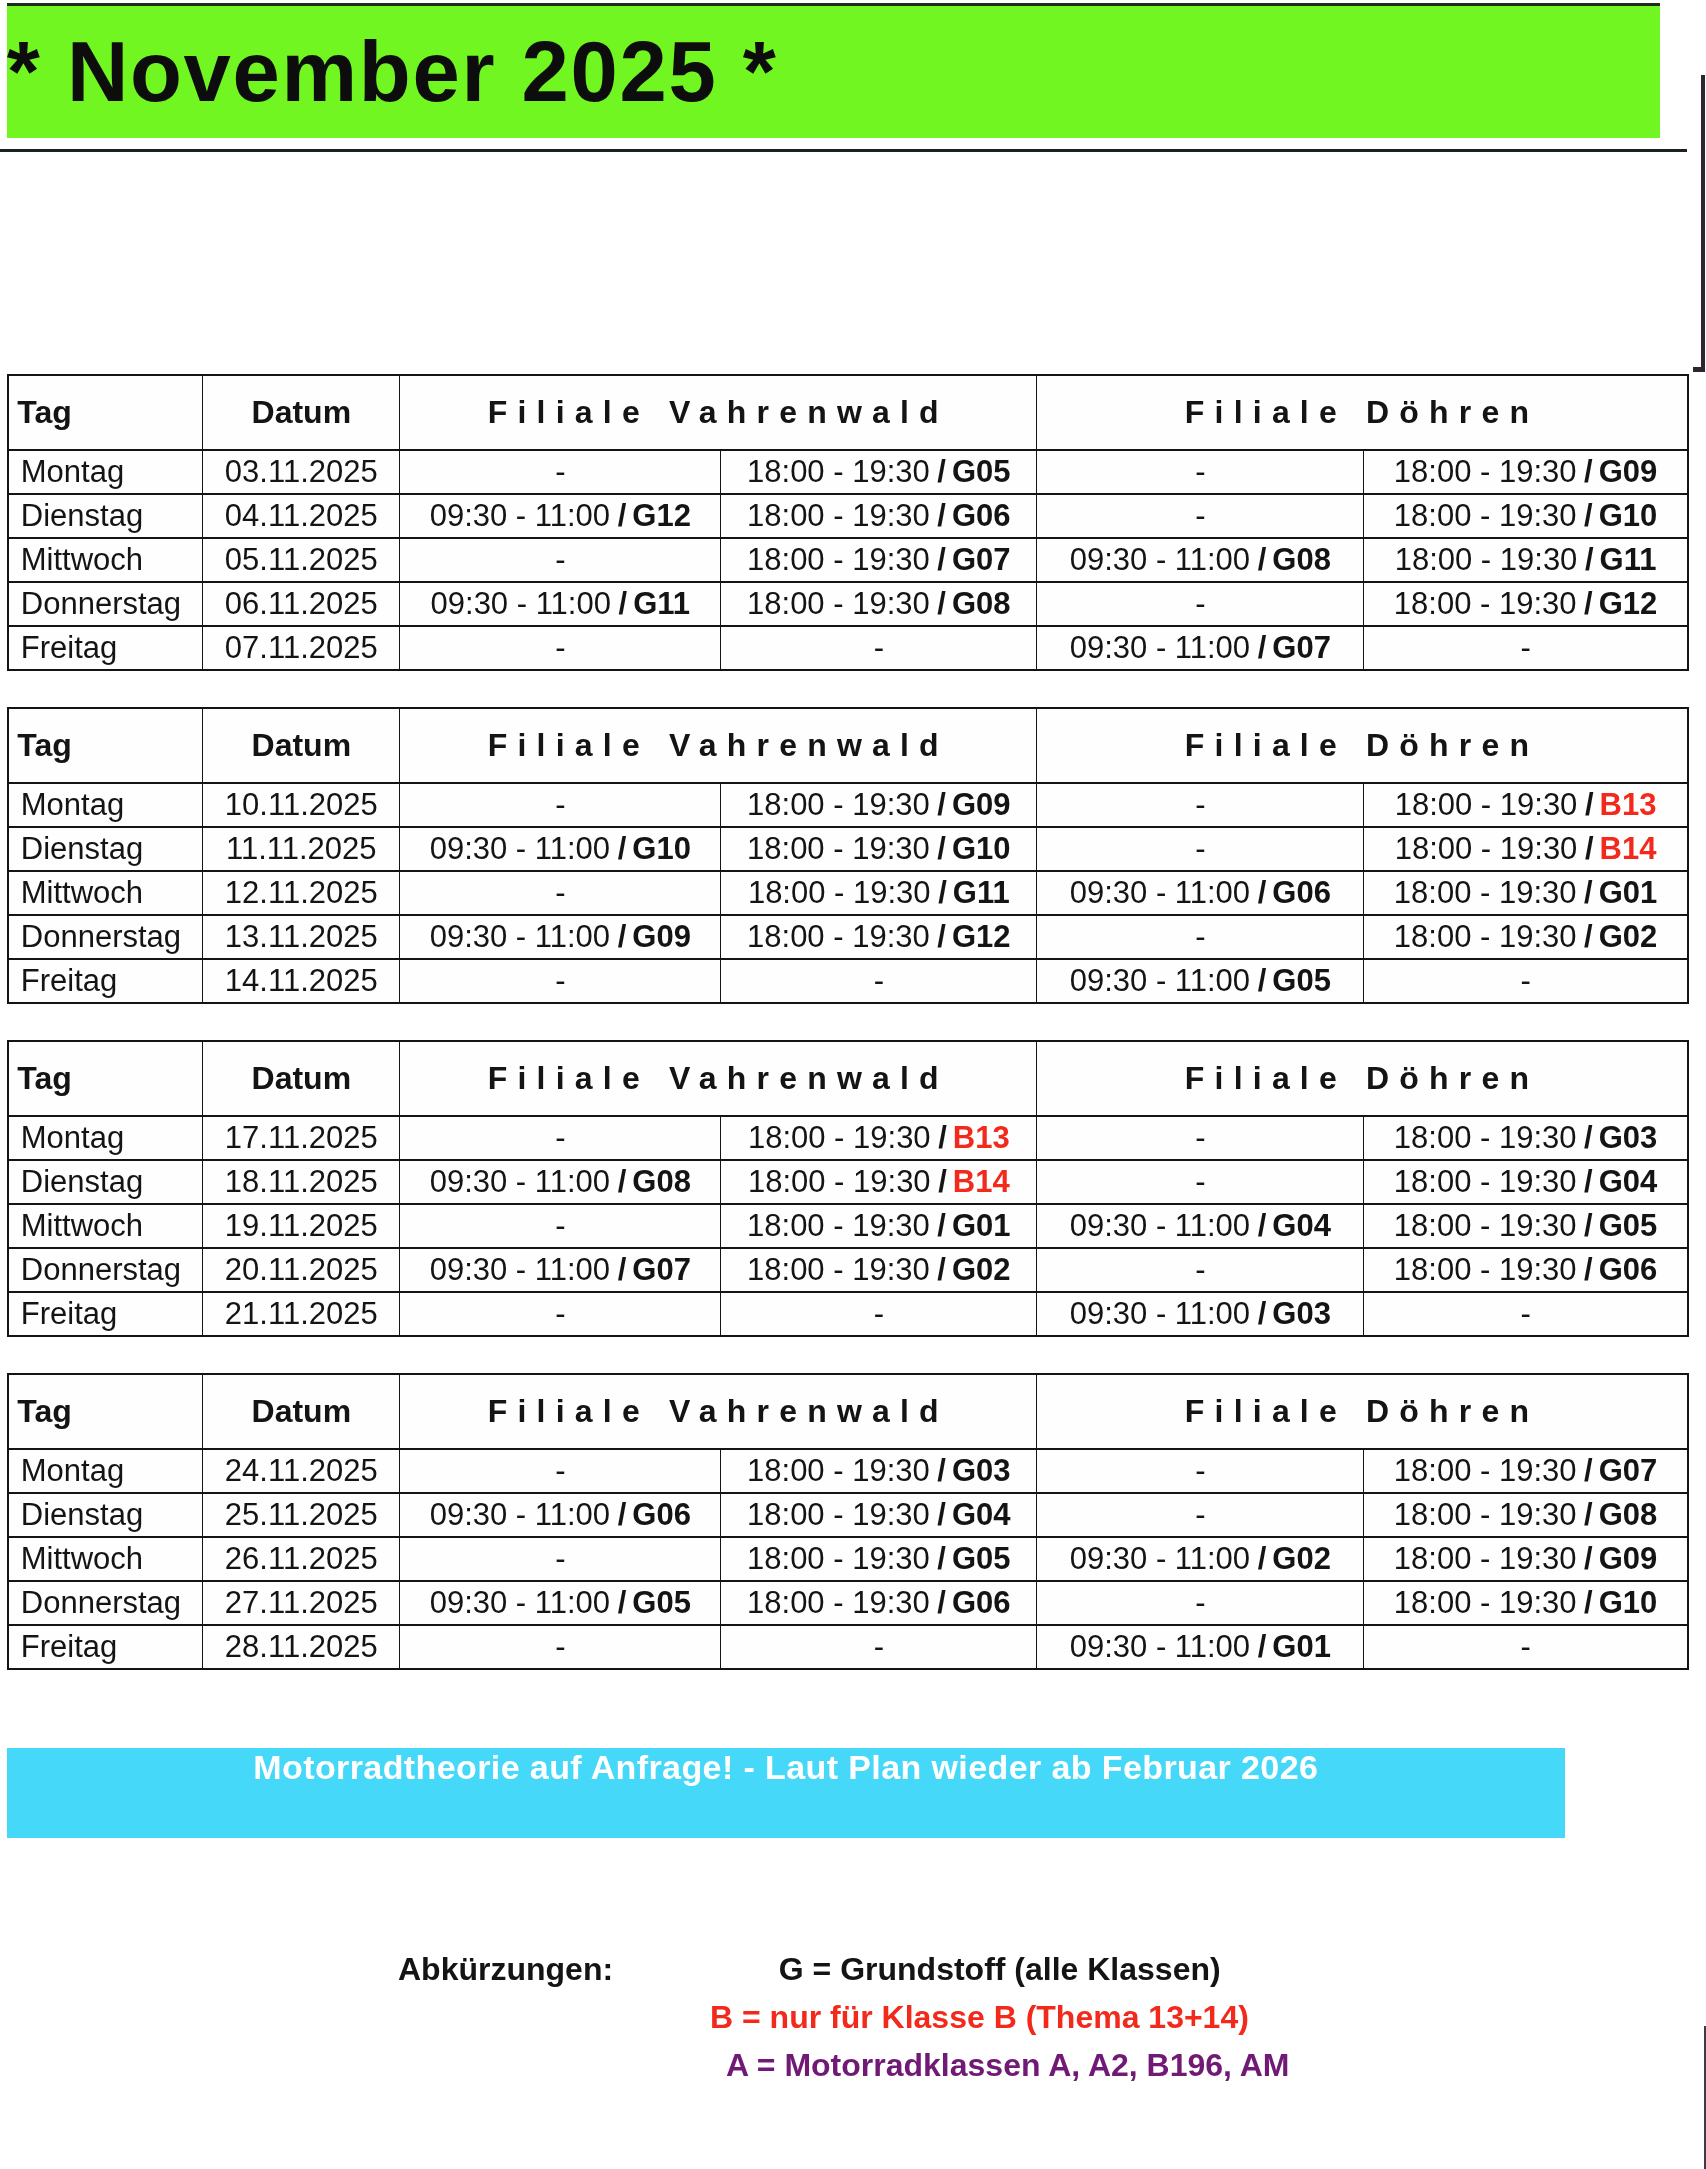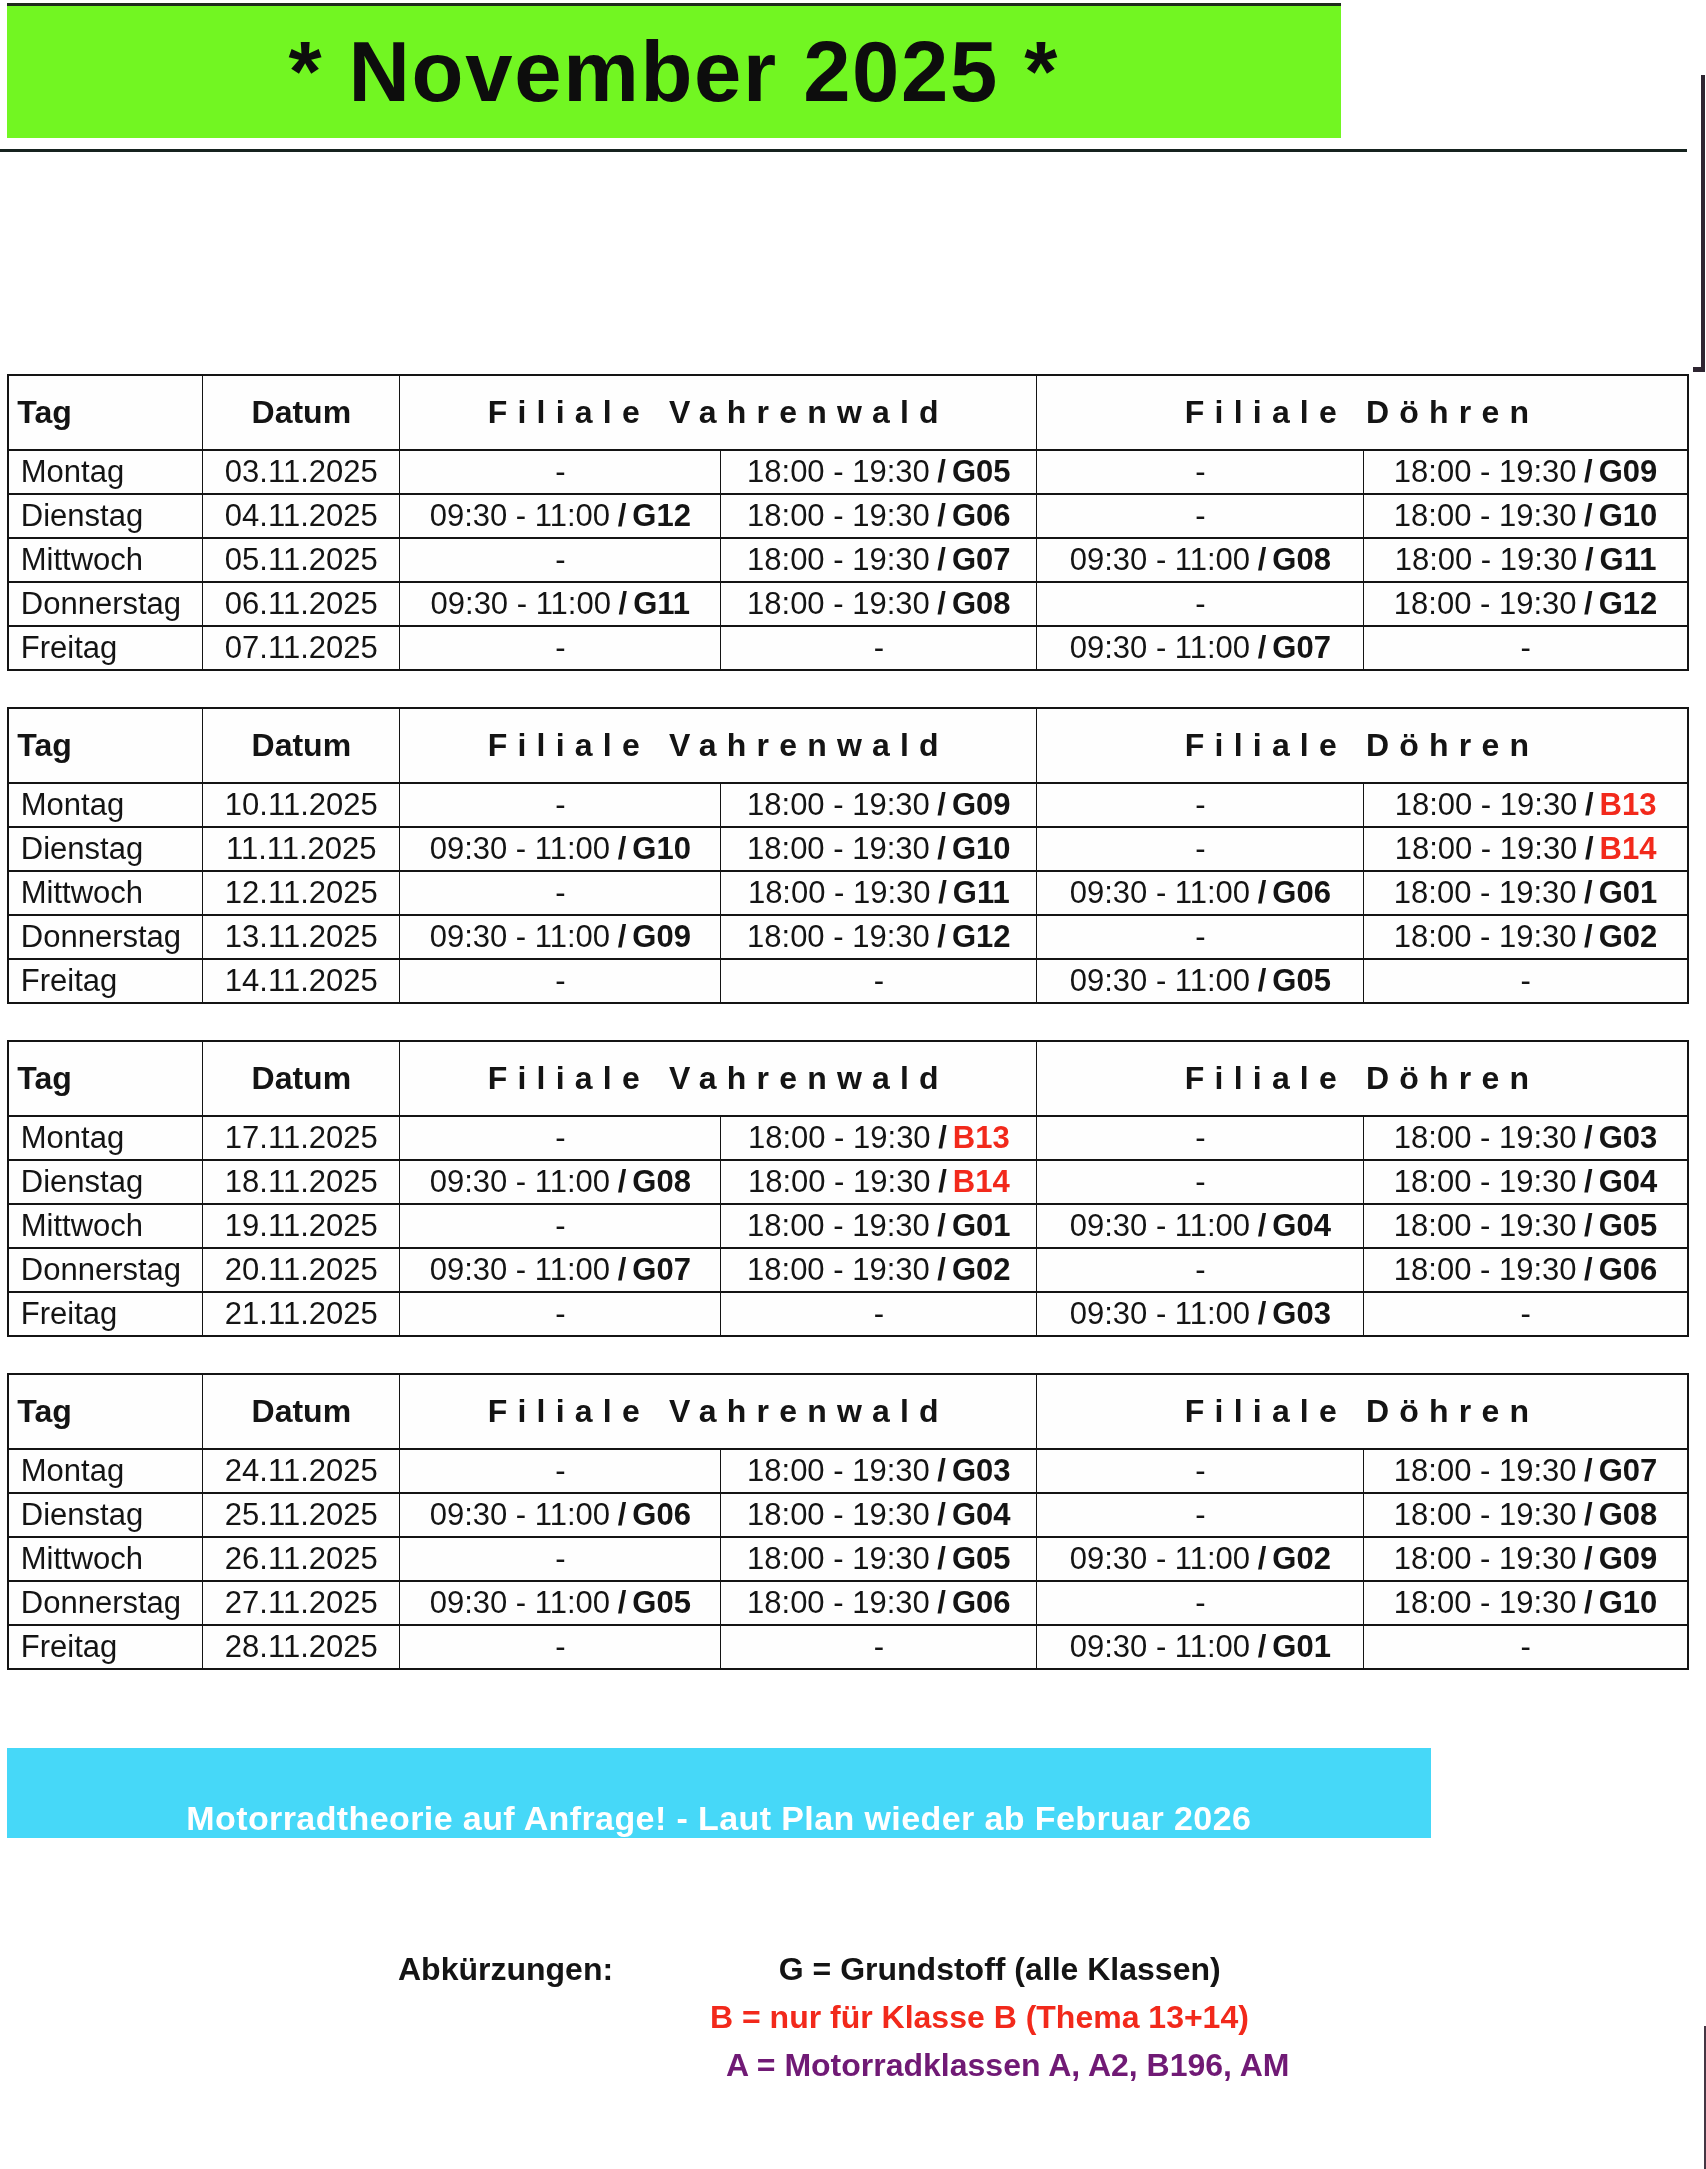--- a/index.html
+++ b/index.html
@@ -9,24 +9,24 @@
     position: relative;
     background: #ffffff;
     font-family: "Liberation Sans", sans-serif;
     color: var(--ink, #141414);
     overflow: hidden;
   }
 
   
   .title-banner {
     position: absolute; left: 6.8px; top: 2.5px;
-    width: 1334px; height: 135px;
+    width: 1653px; height: 135px;
     background: var(--green, #72f622);
     border-top: 3.4px solid #1f2b1c;
-    display: flex; align-items: center; justify-content: center;
+    display: flex; align-items: center; justify-content: flex-start;
   }
   .title-banner h1 {
     margin: 0;
     font-size: 85px; font-weight: bold;
     letter-spacing: 1.7px;
     color: #0d0d0d;
   }
   .title-divider {
     position: absolute; left: 0; top: 149px;
     width: 1687px; height: 3.4px;
@@ -68,23 +68,23 @@
   .schedule-table .code.red { color: var(--red, #f2291b); }
 
   #week-table-1 { top: 374px; }
   #week-table-2 { top: 707px; }
   #week-table-3 { top: 1040px; }
   #week-table-4 { top: 1373px; }
 
   
   .notice-banner {
     position: absolute; left: 6.8px; top: 1748px;
-    width: 1424px; height: 90px;
+    width: 1558px; height: 90px;
     background: var(--cyan, #46d8f8);
-    display: flex; align-items: flex-end; justify-content: center;
+    display: flex; align-items: flex-start; justify-content: center;
   }
   .notice-banner span {
     color: #ffffff;
     font-size: 34px; font-weight: bold;
     letter-spacing: 0.4px;
   }
 
   
   .legend-label {
     position: absolute; left: 398px; top: 1951px;

